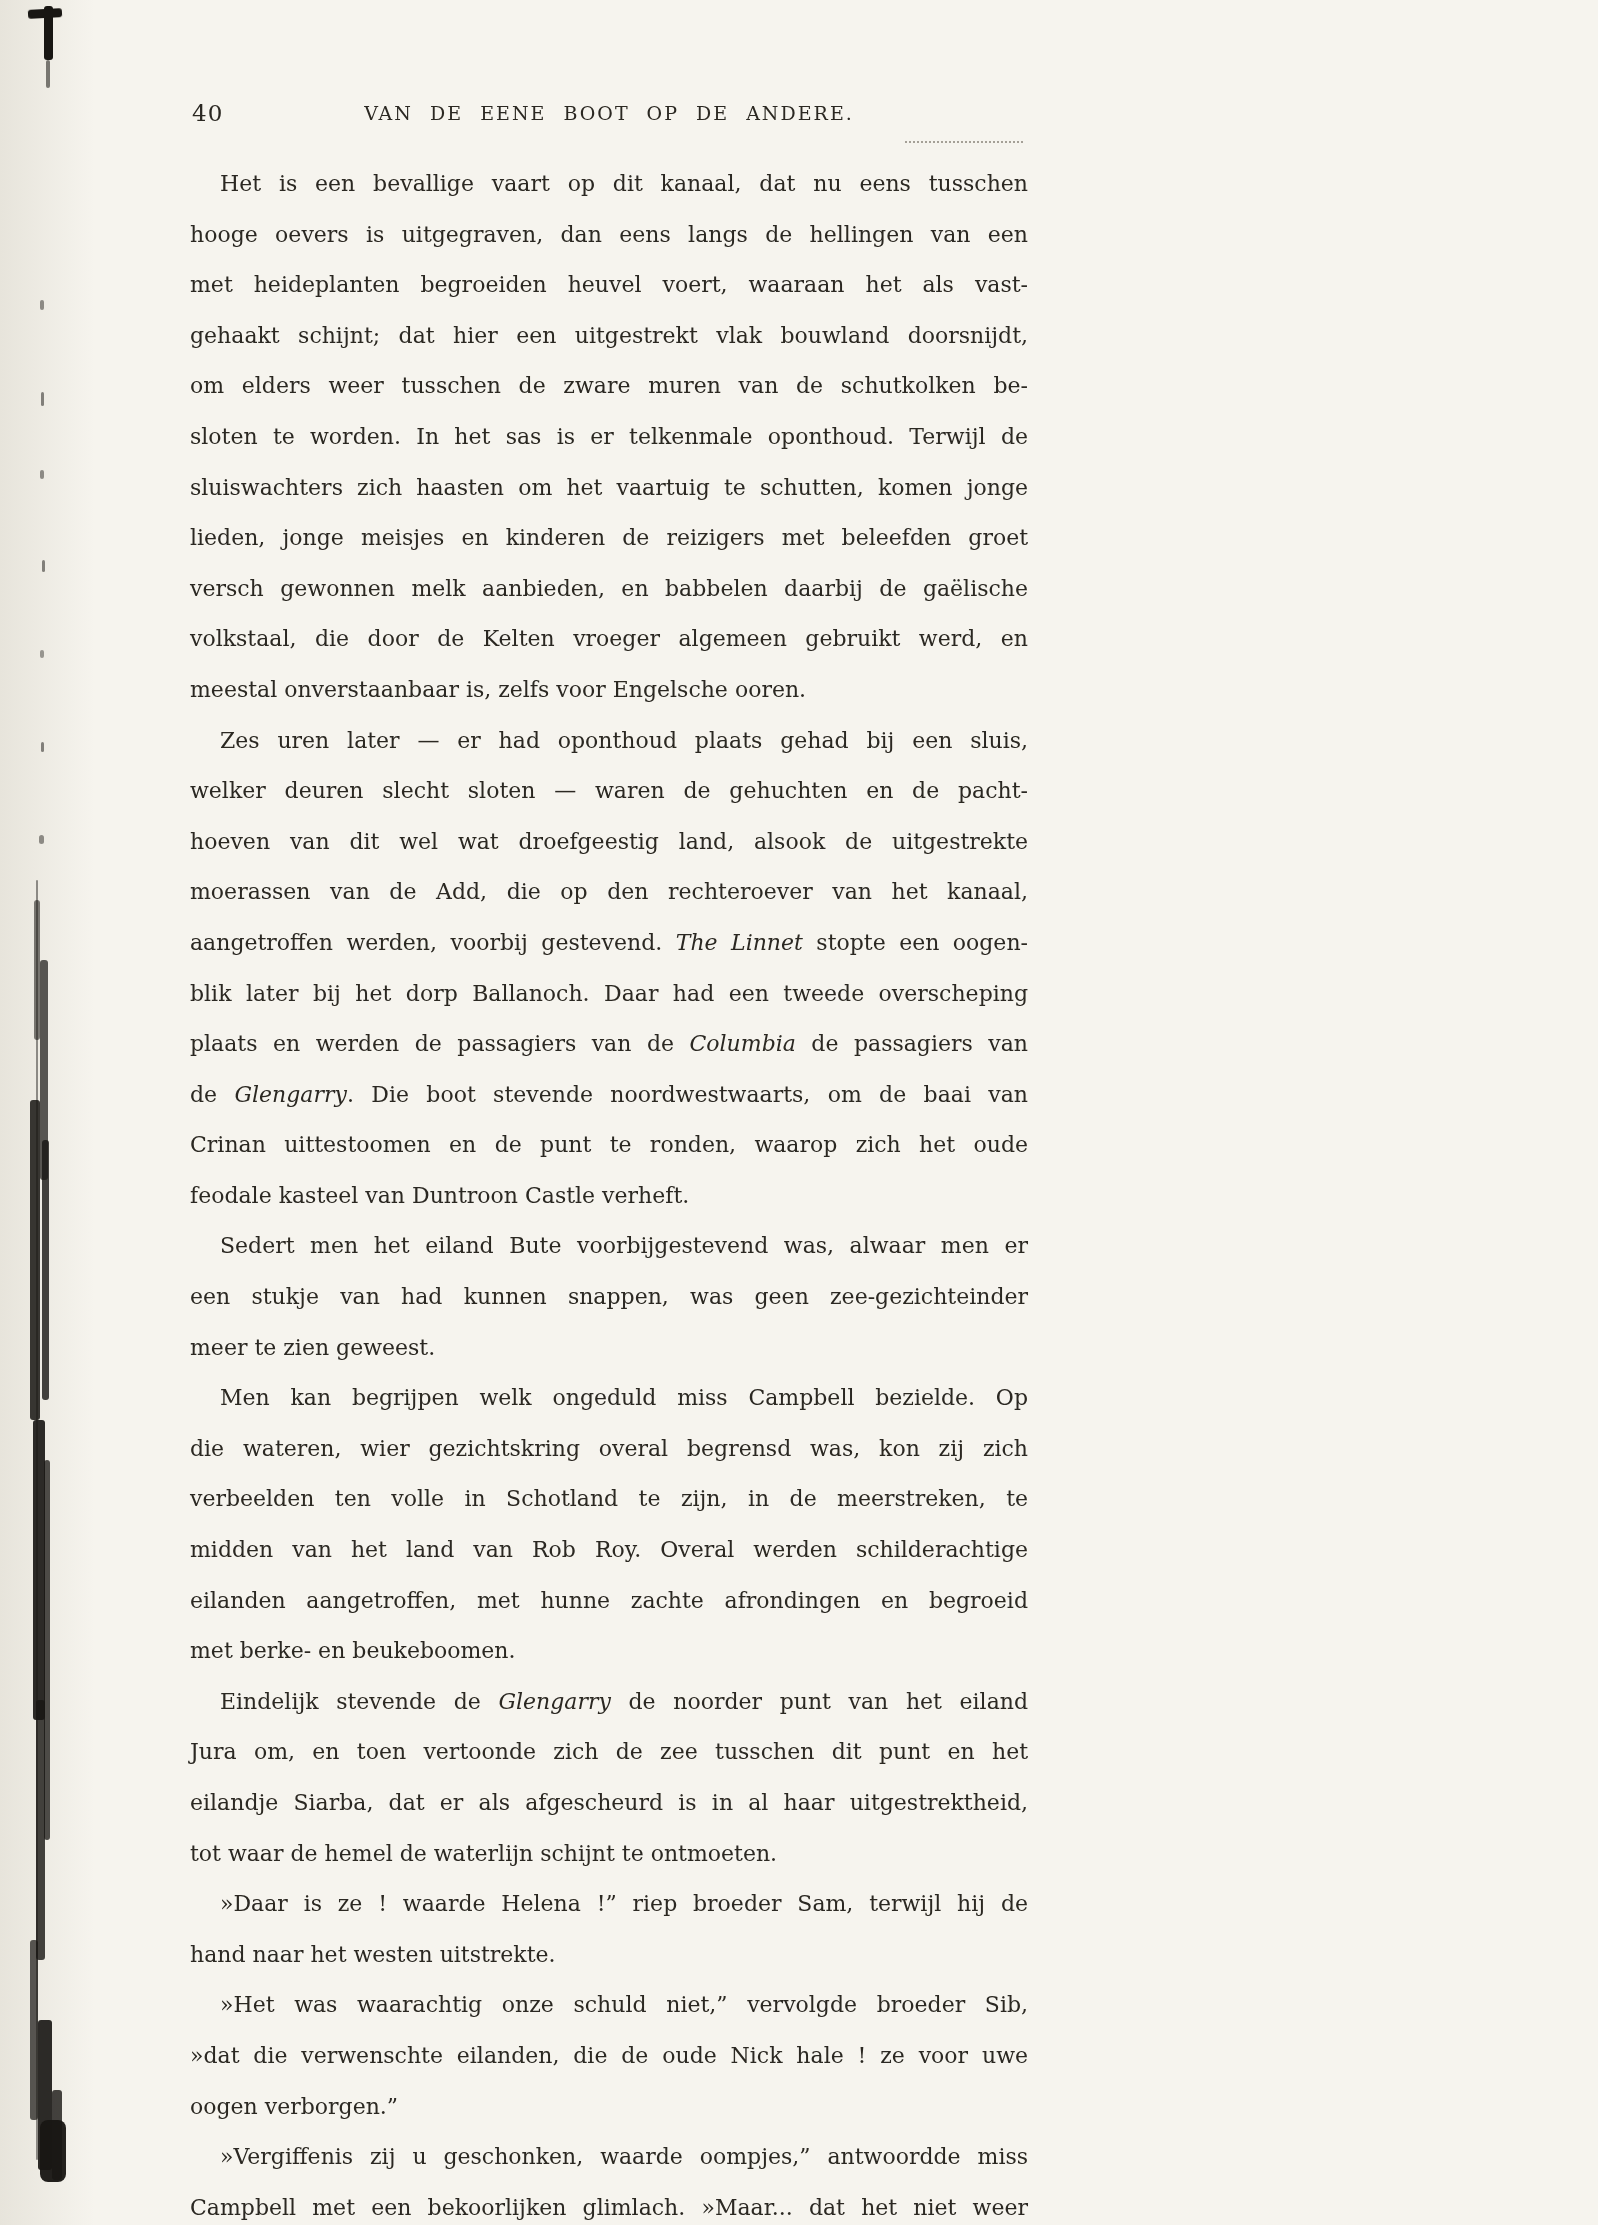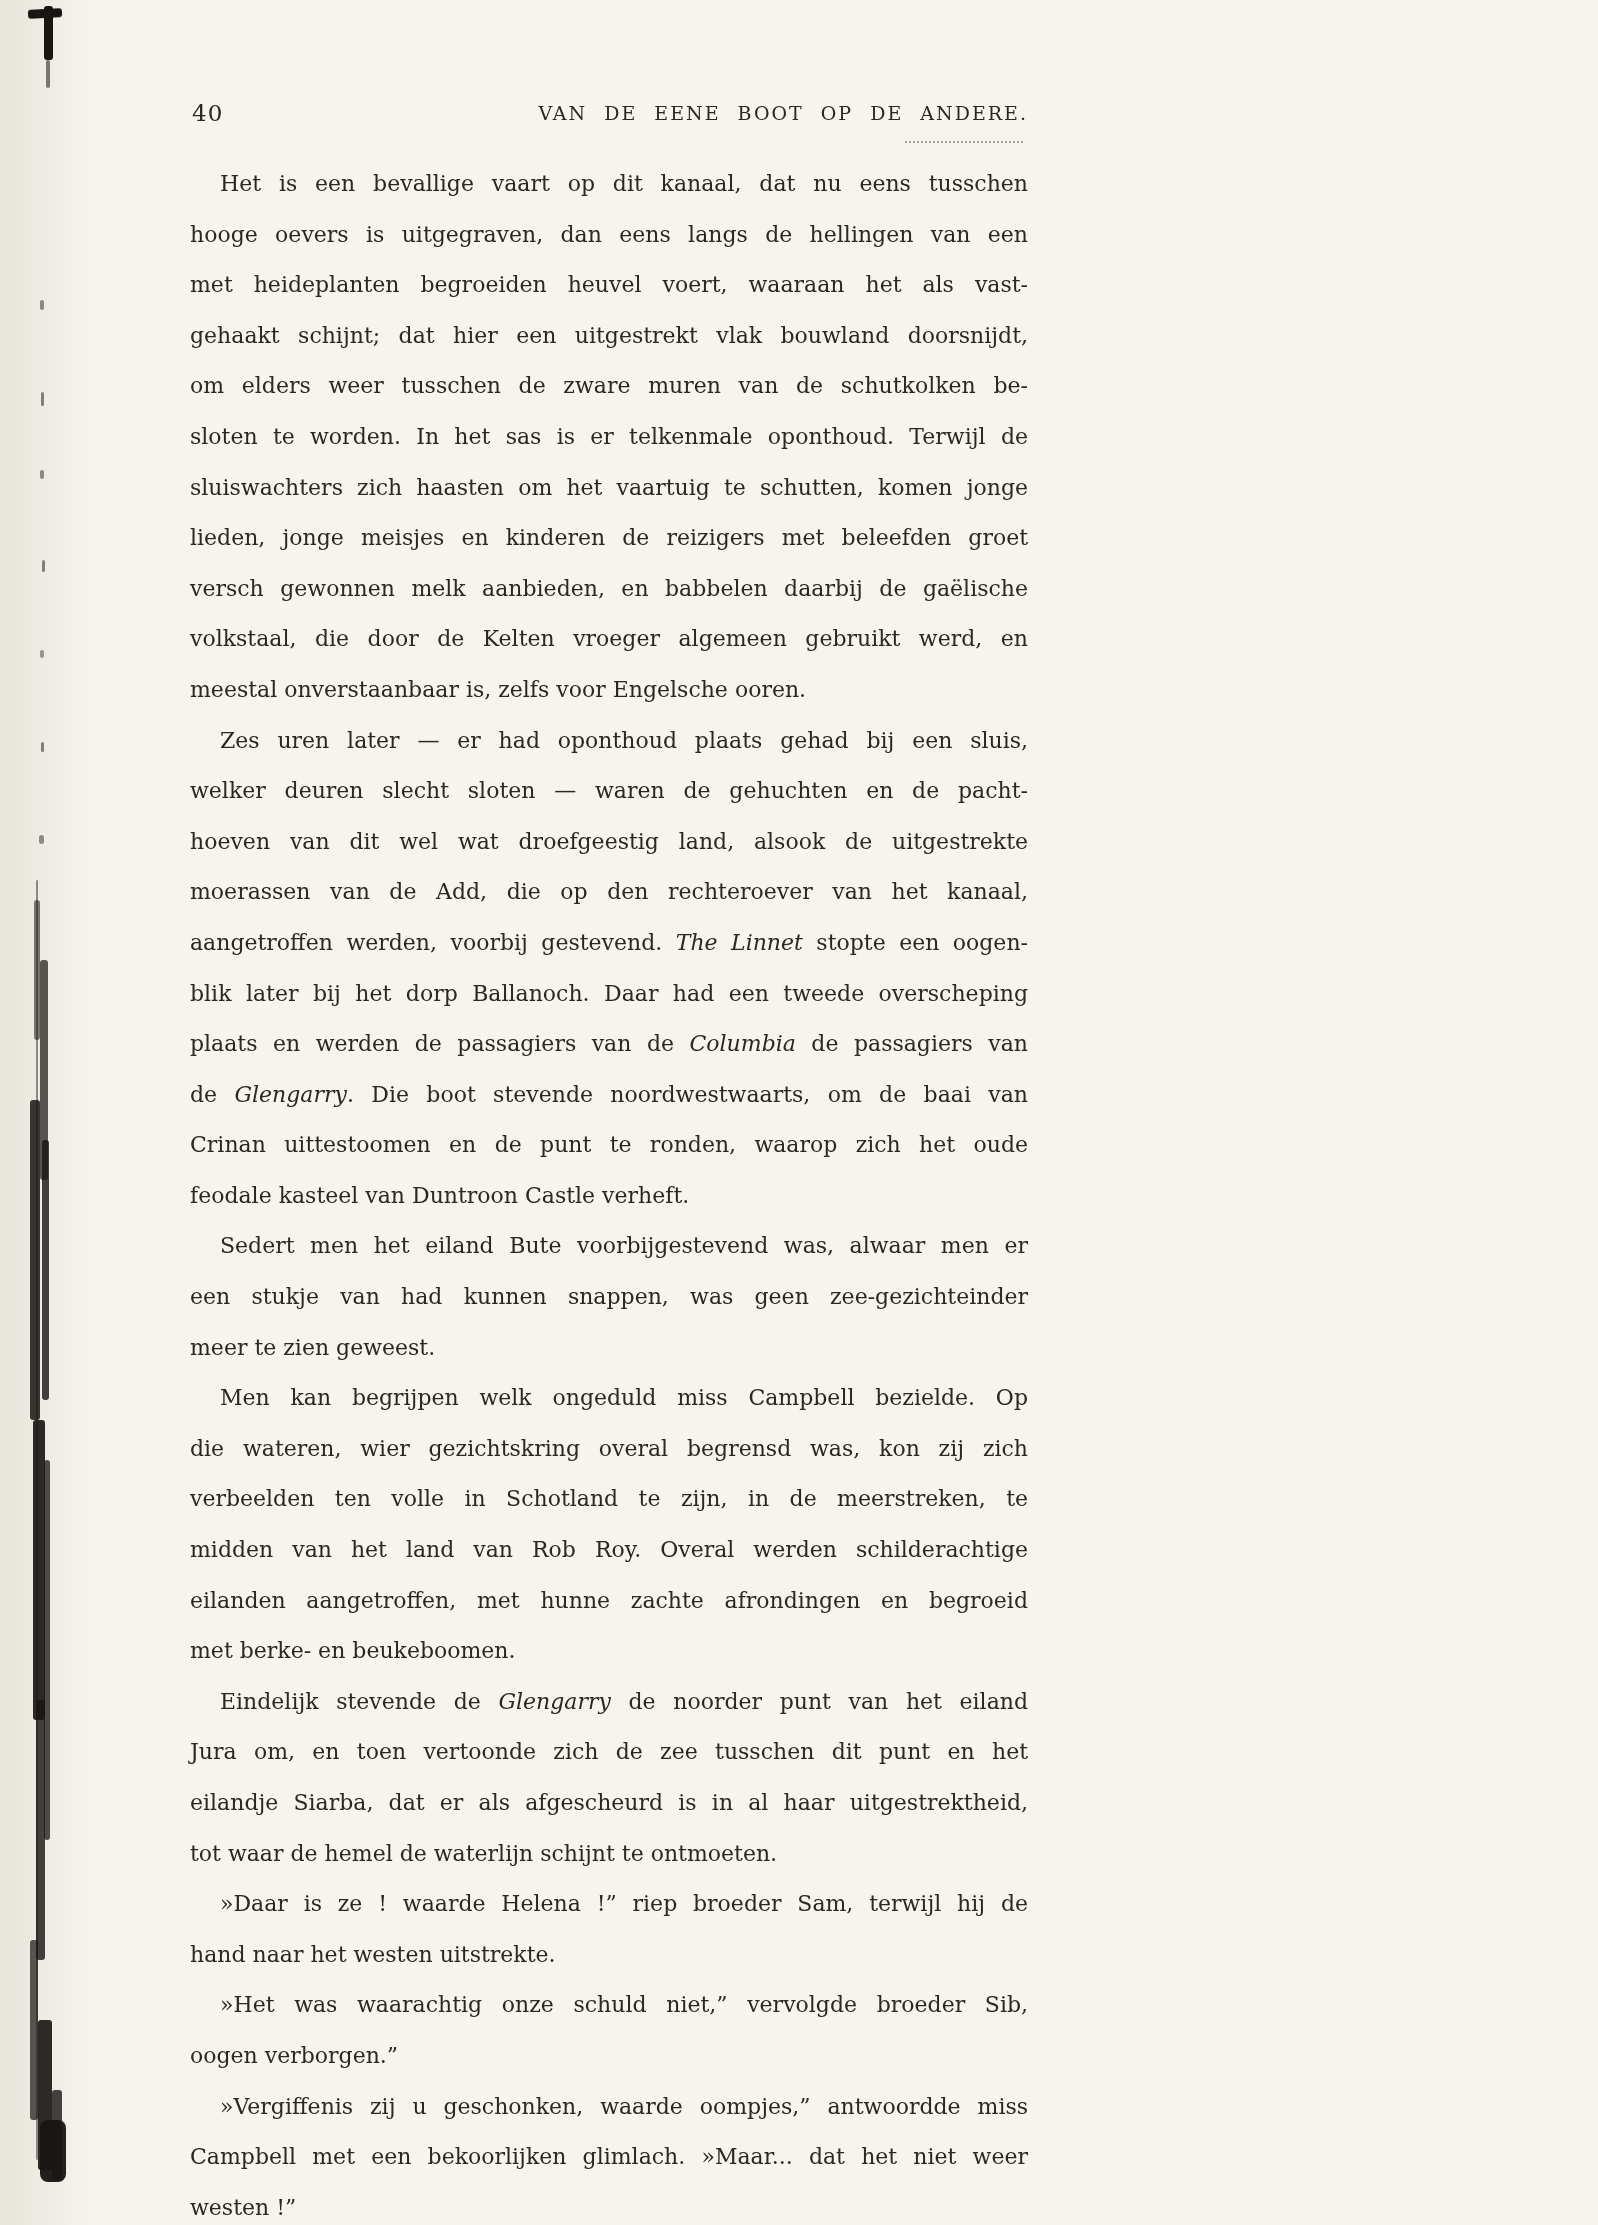--- a/index.html
+++ b/index.html
@@ -29,21 +29,21 @@
     top: 96px;
     width: 838px;
   }
   .header { position: relative; height: 42px; }
   .pagenum {
     position: absolute; left: 2px; top: 4px;
     font-size: 23px; letter-spacing: 1px;
   }
   .runhead {
     position: absolute; left: 0; right: 0; top: 6px;
-    text-align: right;
+    text-align: center;
     font-size: 19px;
     letter-spacing: 2px;
     word-spacing: 9px;
   }
   .artifact-dashes {
     position: absolute;
     left: 715px; top: 44px; width: 118px; height: 3px;
     border-bottom: 2px dotted #8a857b;
     opacity: 0.75;
   }
@@ -151,20 +151,21 @@
           <div class="line">Jura om, en toen vertoonde zich de zee tusschen dit punt en het</div>
           <div class="line">eilandje Siarba, dat er als afgescheurd is in al haar uitgestrektheid,</div>
           <div class="line last">tot waar de hemel de waterlijn schijnt te ontmoeten.</div>
         </div>
         <div class="paragraph">
           <div class="line first">»Daar is ze ! waarde Helena !” riep broeder Sam, terwijl hij de</div>
           <div class="line last">hand naar het westen uitstrekte.</div>
         </div>
         <div class="paragraph">
           <div class="line first">»Het was waarachtig onze schuld niet,” vervolgde broeder Sib,</div>
+          <div class="line">»dat die verwenschte eilanden, die de oude Nick hale ! ze voor uwe</div>
           <div class="line last">oogen verborgen.”</div>
         </div>
         <div class="paragraph">
           <div class="line first">»Vergiffenis zij u geschonken, waarde oompjes,” antwoordde miss</div>
           <div class="line">Campbell met een bekoorlijken glimlach. »Maar... dat het niet weer</div>
           <div class="line last">westen !”</div>
         </div>
       </div>
 
     <div class="end-rule"></div>

